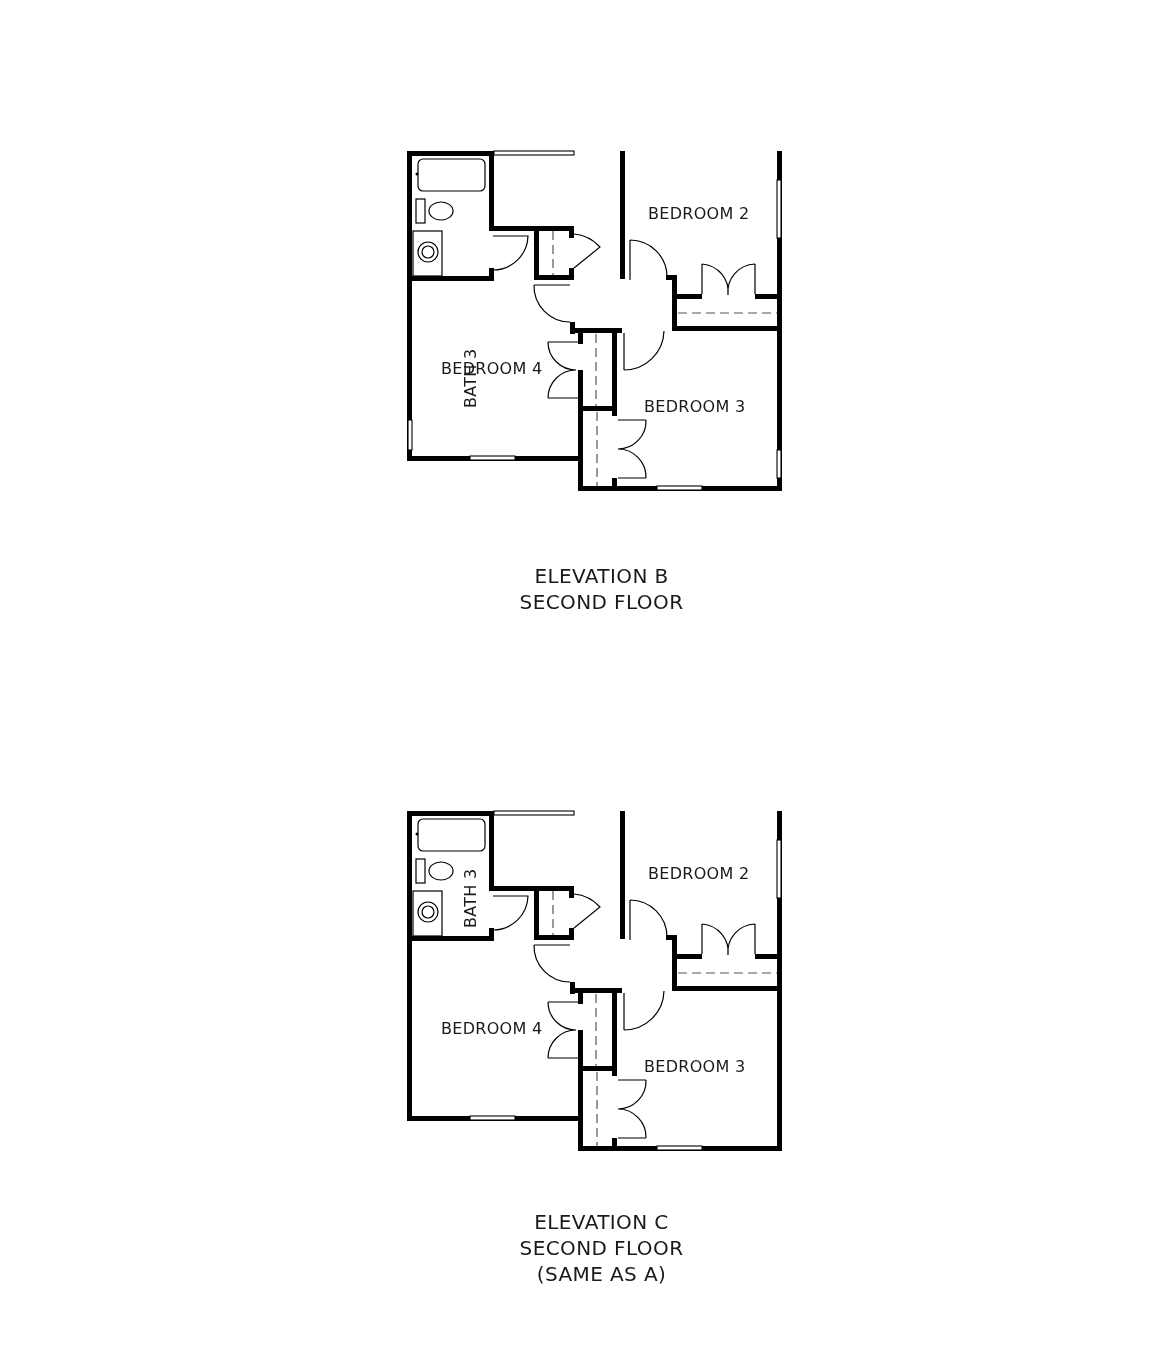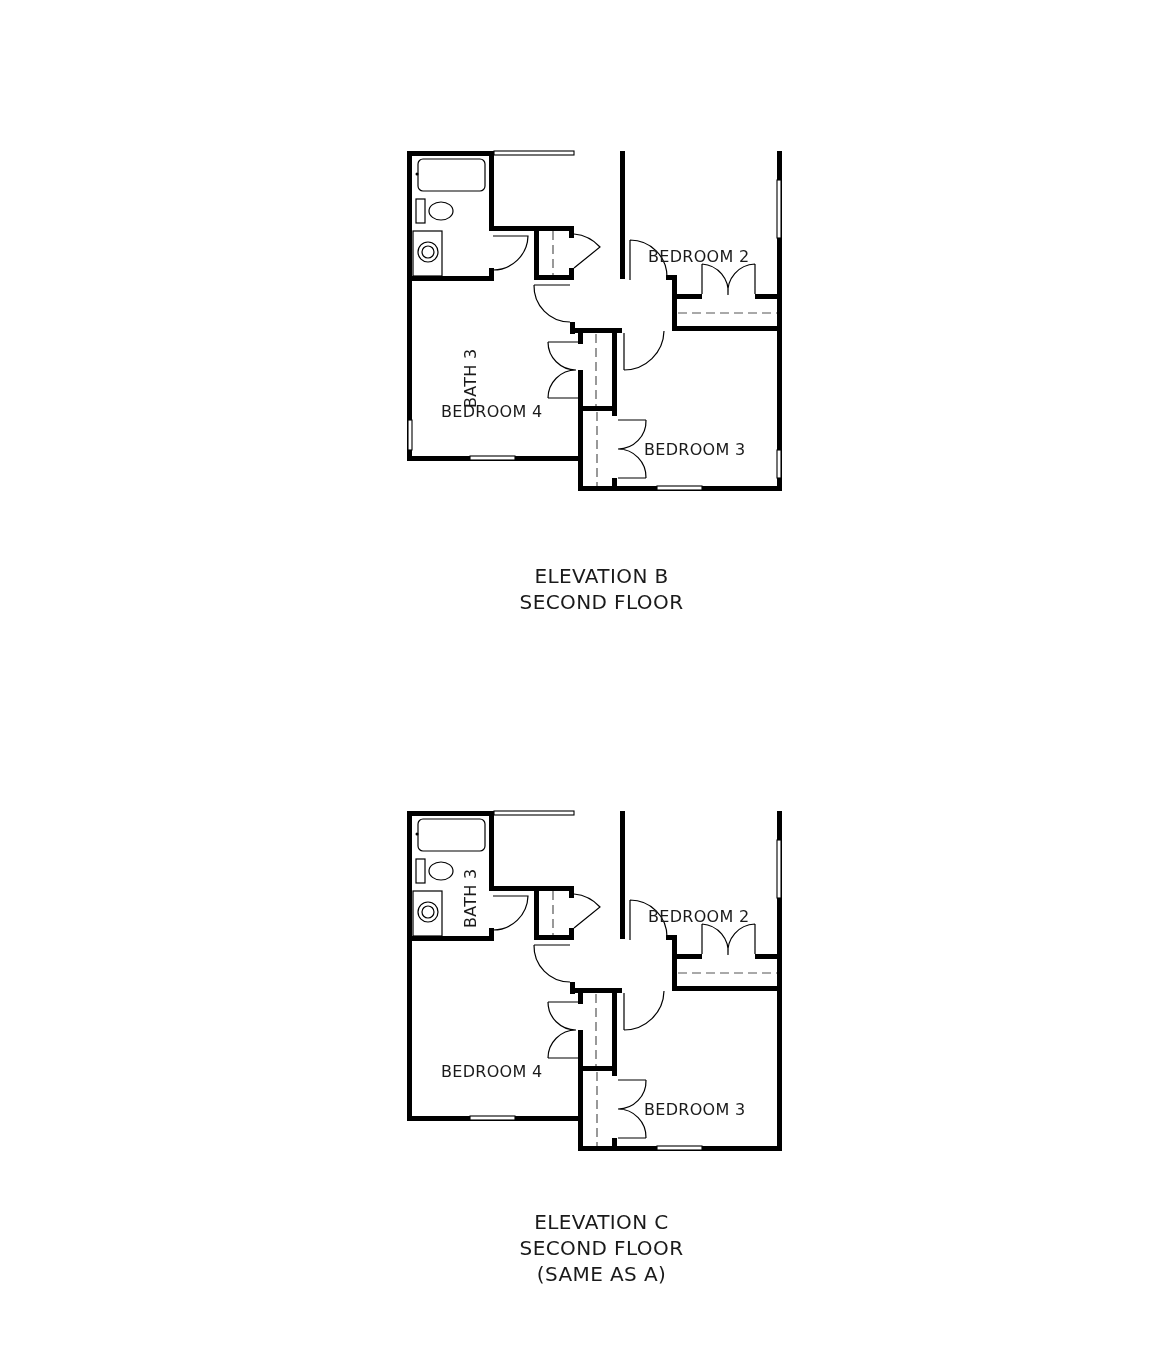--- a/index.html
+++ b/index.html
@@ -4,21 +4,21 @@
 <style>
   html, body { margin: 0; padding: 0; background: #ffffff; }
   body { width: 1167px; height: 1362px; position: relative; overflow: hidden;
          font-family: "DejaVu Sans", sans-serif; color: #1a1a1a; }
   .plan { position: absolute; left: 0; width: 1167px; height: 360px; }
   .plan svg { position: absolute; left: 0; top: 0; overflow: visible; }
   .wall { fill: #000; }
   .thin { stroke: #000; stroke-width: 1.2; fill: none; }
   .win { fill: #fff; stroke: #000; stroke-width: 1.1; }
   .dash { stroke: #555; stroke-width: 1.2; stroke-dasharray: 9 5; fill: none; }
-  .room-label { position: absolute; font-size: 16px; letter-spacing: 0.3px; white-space: nowrap; margin-top: 43px; }
+  .room-label { position: absolute; font-size: 16px; letter-spacing: 0.3px; white-space: nowrap; }
   .bath-label { position: absolute; font-size: 16px; letter-spacing: 0.3px; transform: rotate(-90deg);
                 transform-origin: left top; white-space: nowrap; }
   .caption { position: absolute; left: 0; width: 1203px; text-align: center; font-size: 20px; line-height: 26px; letter-spacing: 0.4px; }
 </style>
 </head>
 <body>
 
 <div class="plan" style="top:140px;">
   <svg width="1167" height="360" viewBox="0 140 1167 360">
     <g>

